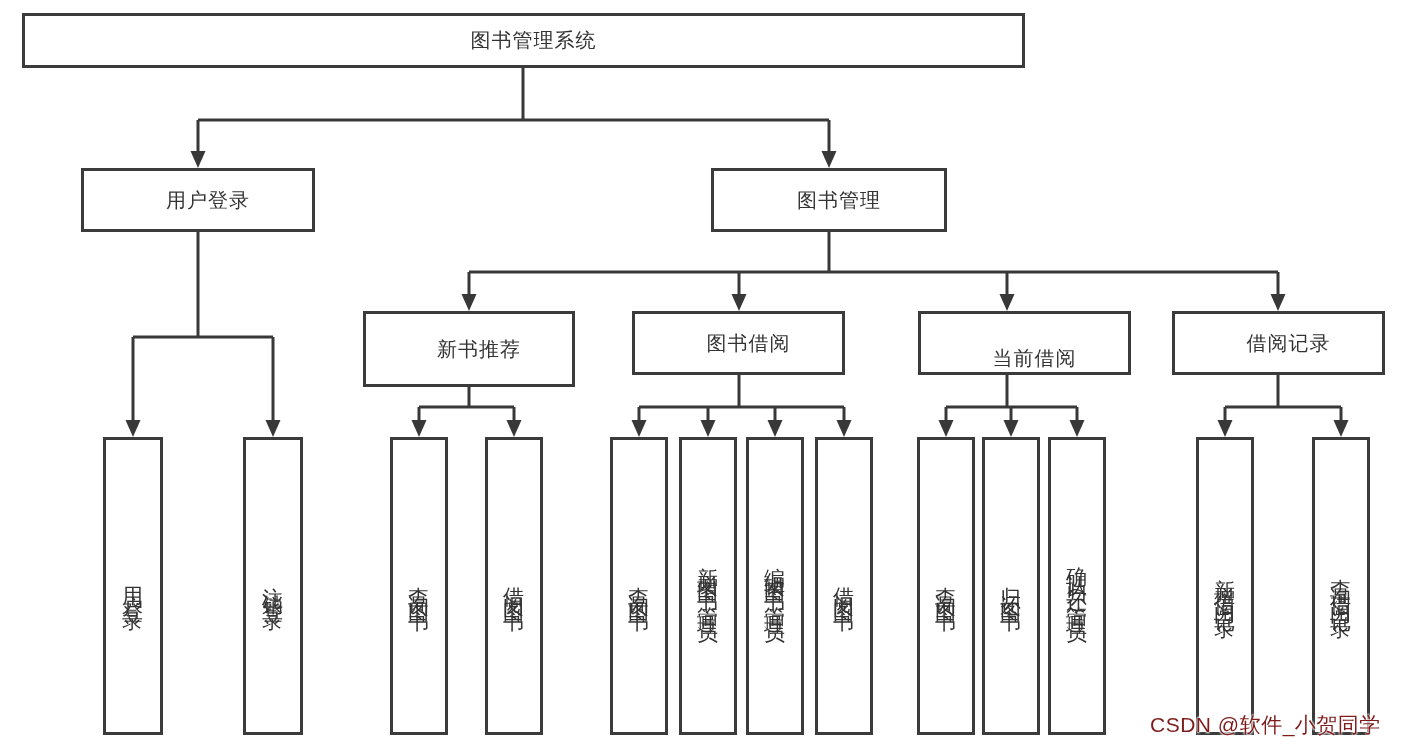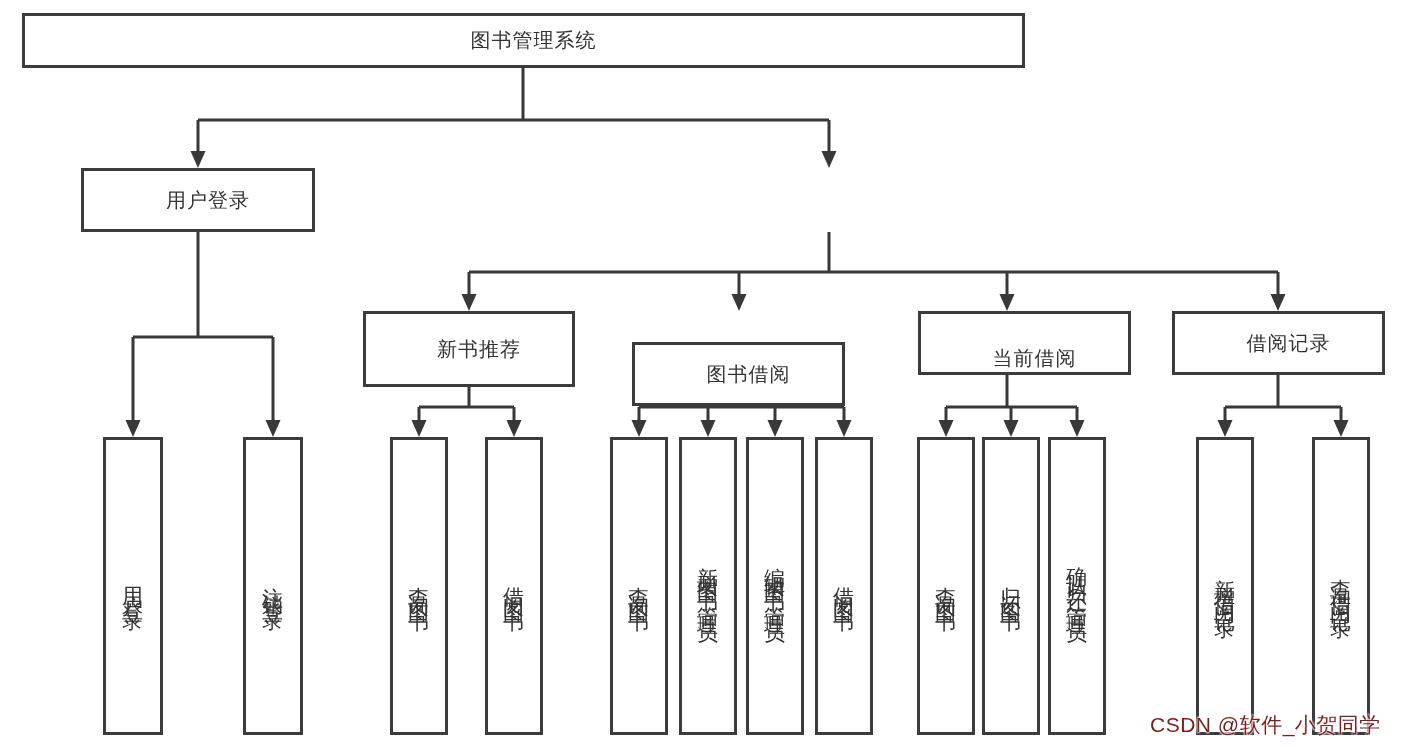--- a/index.html
+++ b/index.html
@@ -42,21 +42,21 @@
     font-size:21px;
     line-height:1;
     letter-spacing:8px;
     color:#333333;
   }
   
   .n-root   { left:22px;  top:13px;  width:1003px; height:55px; }
   .n-login  { left:81px;  top:168px; width:234px;  height:64px; }
   .n-mgmt   { left:711px; top:168px; width:236px;  height:64px; }
   .n-l3-1   { left:363px; top:311px; width:212px;  height:76px; }
-  .n-l3-2   { left:632px; top:311px; width:213px;  height:64px;margin-top:31px; }
+  .n-l3-2   { left:632px; top:311px; width:213px;  height:64px; }
   .n-l3-3   { left:918px; top:311px; width:213px;  height:64px;align-items:flex-end; }
   .n-l3-4   { left:1172px;top:311px; width:213px;  height:64px; }
   
   .leaf { top:437px; height:298px; }
   .n-g1a { left:103px;  width:60px; }
   .n-g1b { left:243px;  width:60px; }
   .n-g2a { left:390px;  width:58px; }
   .n-g2b { left:485px;  width:58px; }
   .n-g3a { left:610px;  width:58px; }
   .n-g3b { left:679px;  width:58px; }
@@ -153,20 +153,23 @@
     </g>
   </svg>
 
   <div class="box h n-root">
     <span>图书管理系统</span>
   </div>
 
   <div class="box h n-login">
     <span>用户登录</span>
   </div>
+  <div class="box h n-mgmt">
+    <span>图书管理</span>
+  </div>
 
   <div class="box h n-l3-1">
     <span>新书推荐</span>
   </div>
   <div class="box h n-l3-2">
     <span>图书借阅</span>
   </div>
   <div class="box h n-l3-3">
     <span>当前借阅</span>
   </div>

